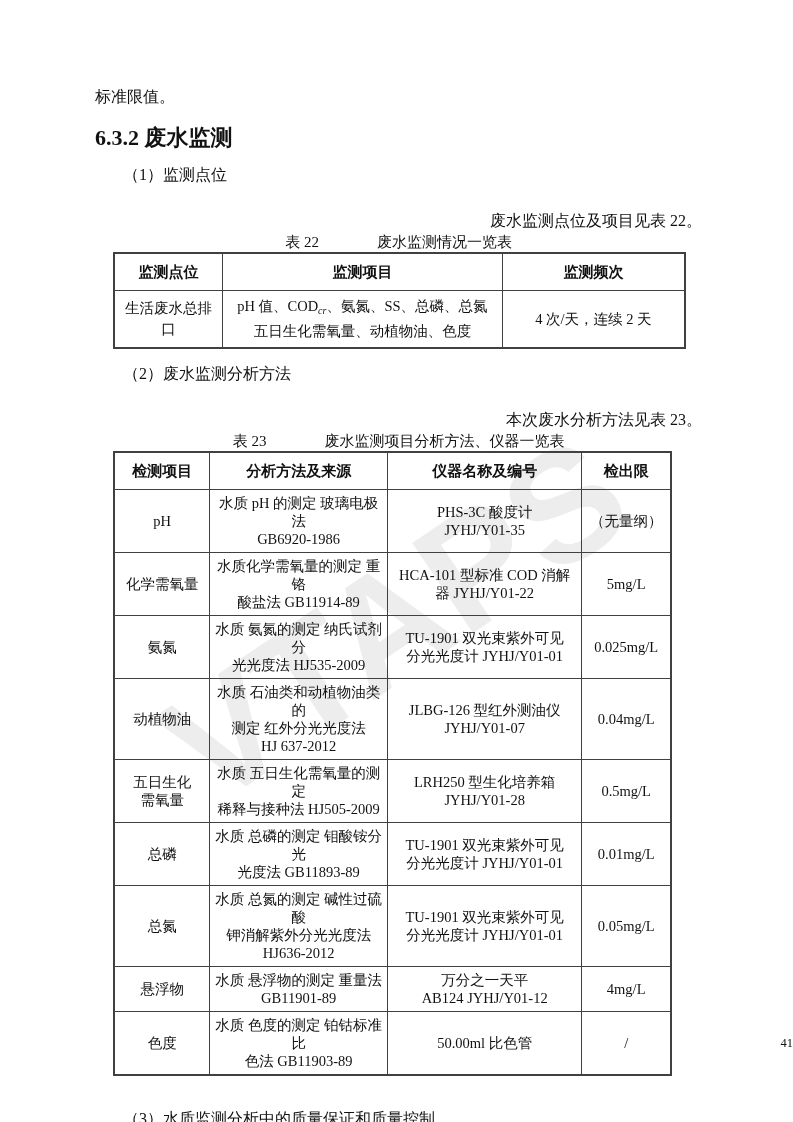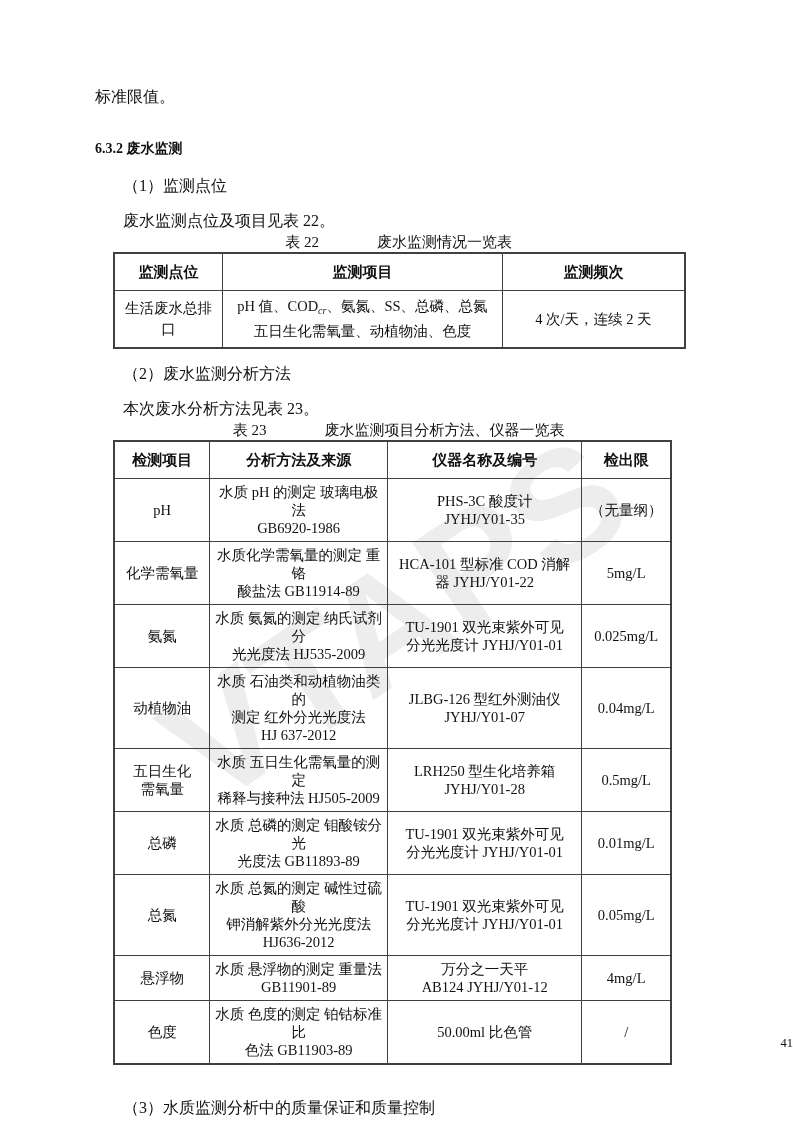--- a/index.html
+++ b/index.html
@@ -12,23 +12,23 @@
   .watermark {
     position:absolute; z-index:0; top:620px; left:395px;
     transform:translate(-50%,-50%) rotate(-34deg);
     font-family:"Liberation Sans","DejaVu Sans",sans-serif;
     font-weight:bold; font-size:158px; letter-spacing:0px;
     color:rgba(128,128,128,0.14); white-space:nowrap;
   }
   .content { position:relative; z-index:1; padding:86px 91px 0 95px; }
 
   .lead { line-height:22px;font-family:Liberation Serif, serif; }
-  .sec-head { margin-top:29px; font-weight:bold; font-size:14px; line-height:24px; }
+  .sec-head { margin-top:18px; font-weight:bold; font-size:22px; line-height:24px; }
   .point { margin-top:14px; padding-left:28px; line-height:22px; }
-  .body-line { margin-top:13px; padding-left:28px; line-height:22px; }
+  .body-line { margin-top:24px; padding-left:28px; line-height:22px;text-align:right; }
 
   .tbl-caption {
     display:flex; justify-content:center; gap:58px;
     font-weight:normal; font-size:15px; line-height:20px;
   }
   table { border-collapse:collapse; table-layout:fixed; margin-left:18px; }
   table, th, td { border:1px solid #404040; }
   table { border-width:2px; }
   th, td {
     text-align:center; vertical-align:middle;

